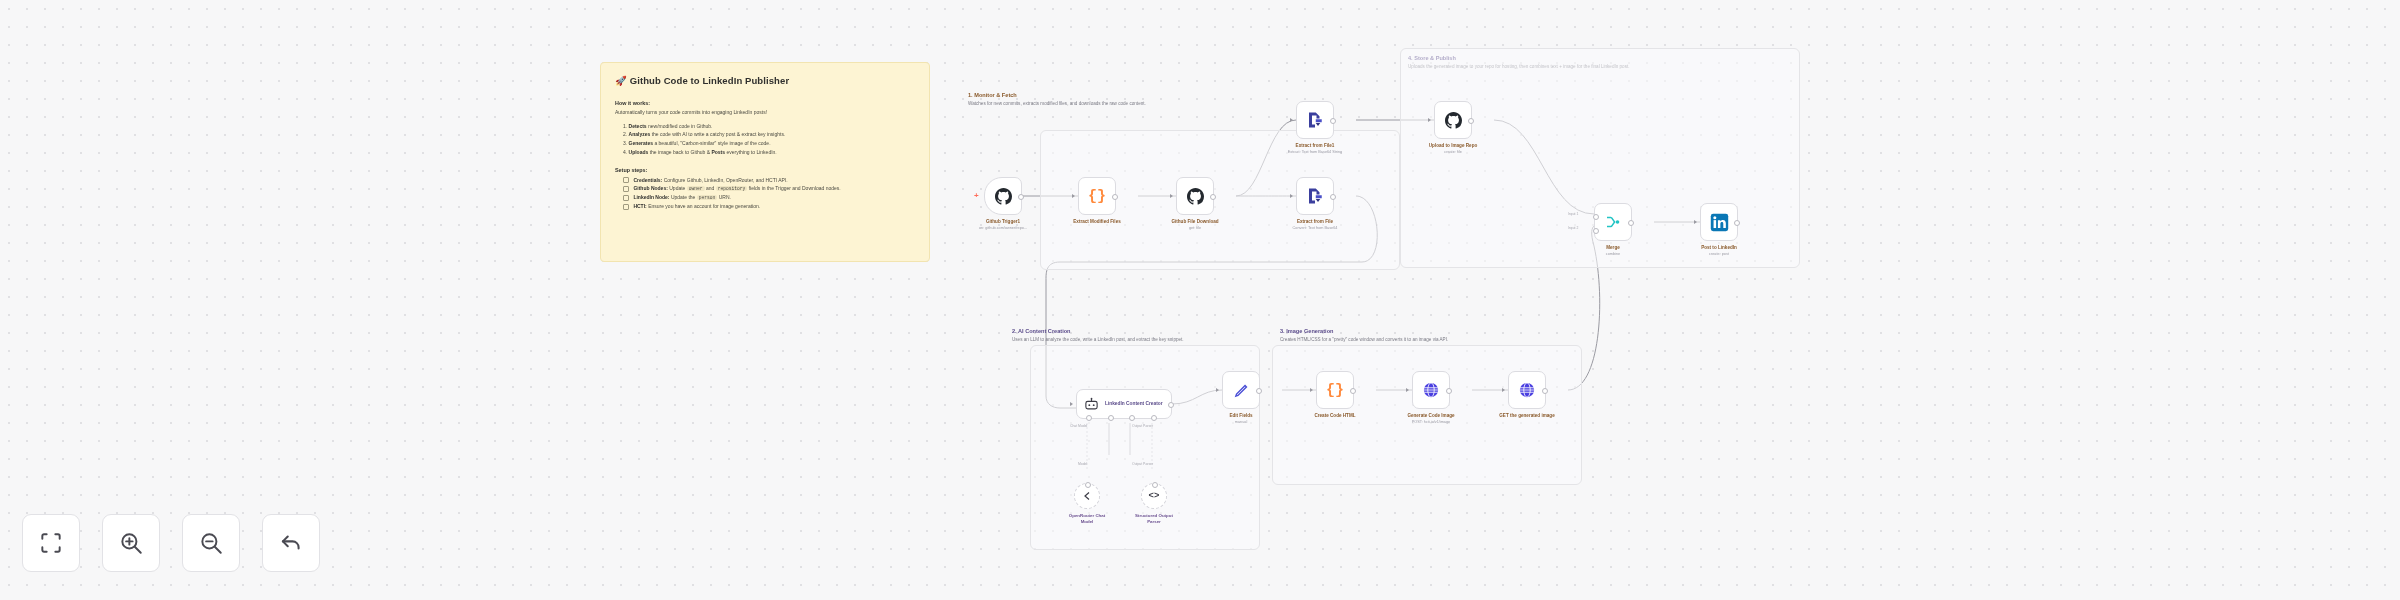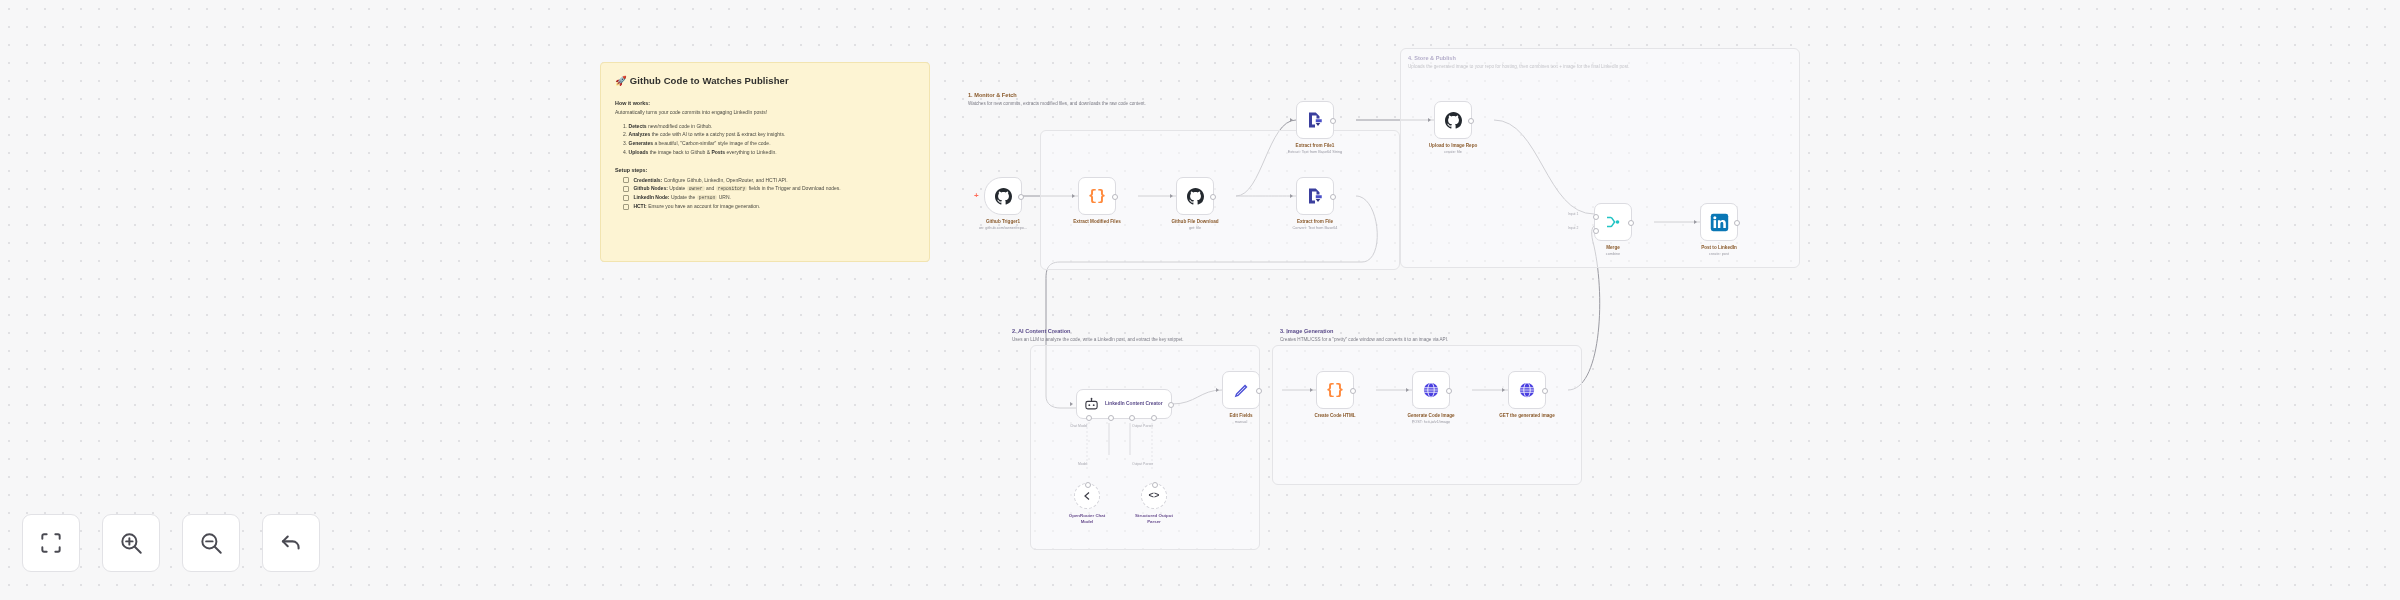--- a/index.html
+++ b/index.html
@@ -138,21 +138,21 @@
 
     <g fill="none" stroke="#b4b4bc" stroke-width="1">
       <path d="M1109,423 L1109,455"></path>
       <path d="M1130,423 L1130,455"></path>
     </g>
   </svg>
 
   <div class="sticky" style="left:600px;top:62px;width:330px;height:200px;">
     <div class="sticky-title">
       <span>🚀</span>
-      <span>Github Code to Watches Publisher</span>
+      <span>Github Code to LinkedIn Publisher</span>
     </div>
     <div class="sticky-h">How it works:</div>
     <div class="sticky-p">Automatically turns your code commits into engaging LinkedIn posts!</div>
     <ul class="sticky-list">
       <li>
         <span class="num">1.</span>
         <b>Detects</b>
         <span>new/modified code in Github.</span>
       </li>
       <li>

